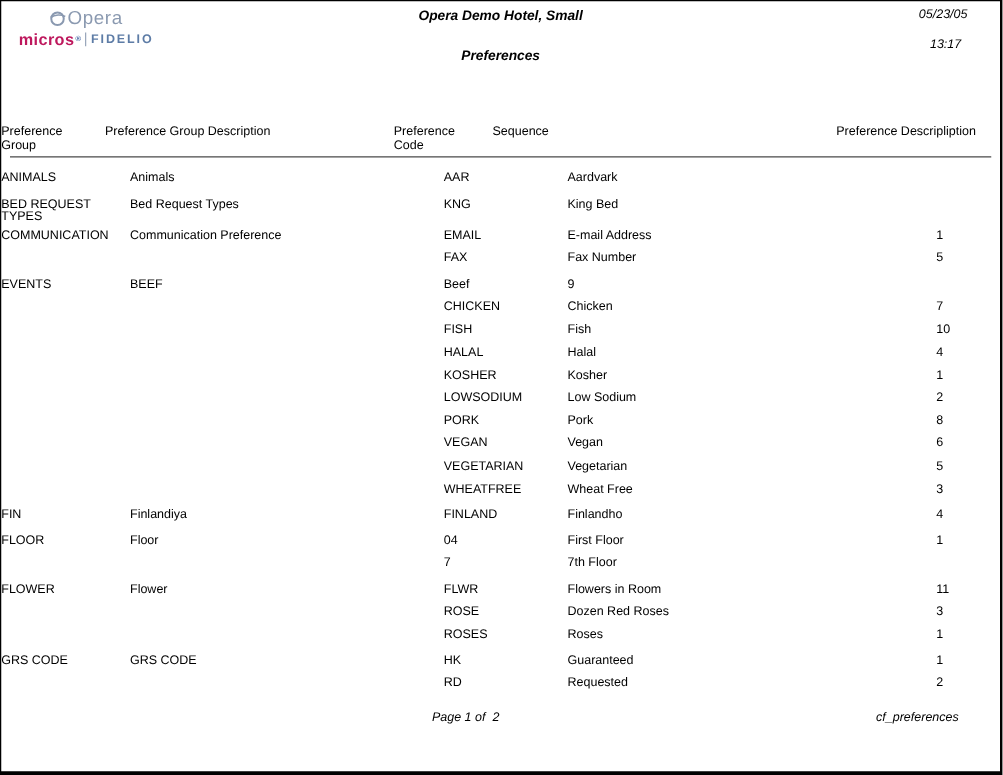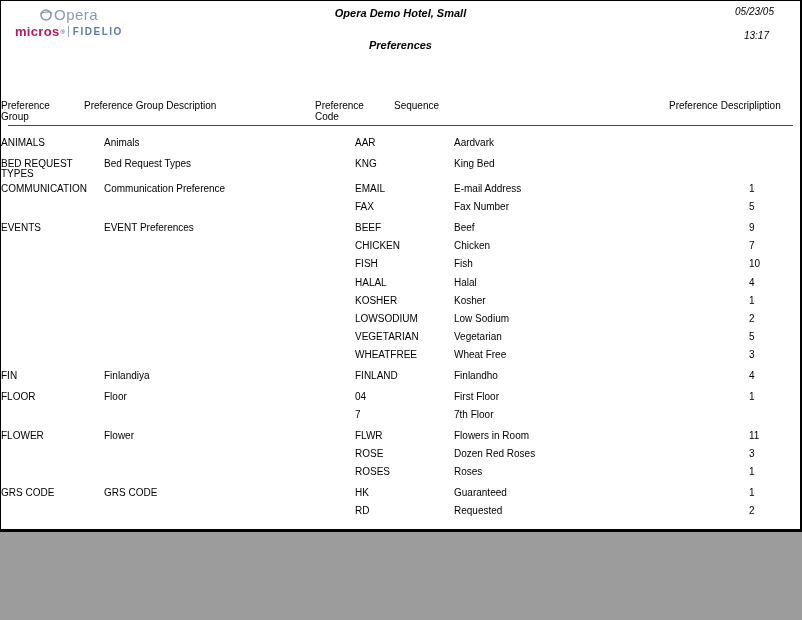--- a/index.html
+++ b/index.html
@@ -1,21 +1,21 @@
 <!DOCTYPE html>
 <html><head>
 <meta charset="utf-8">
 <style>
   html, body { margin: 0; padding: 0; background: #9c9c9c; }
   * { box-sizing: border-box; }
 
   .page {
     position: relative;
     width: 802px;
-    height: 532px;
+    height: 620px;
     background: #ffffff;
     border: 1px solid #000000;
     border-bottom-width: 3px;
     border-right-width: 2px;
     font-family: "Liberation Sans", sans-serif;
     color: #000000;
     overflow: hidden;
   }
 
   
@@ -155,21 +155,20 @@
   </div>
         <div class="grid-row row">
     <div class="cell"></div>
     <div class="cell"></div>
     <div class="cell">FAX</div>
     <div class="cell">Fax Number</div>
     <div class="cell">5</div>
   </div>
         <div class="grid-row row group-gap">
     <div class="cell">EVENTS</div>
-    <div class="cell">EVENT Preferences</div>
     <div class="cell">BEEF</div>
     <div class="cell">Beef</div>
     <div class="cell">9</div>
   </div>
         <div class="grid-row row">
     <div class="cell"></div>
     <div class="cell"></div>
     <div class="cell">CHICKEN</div>
     <div class="cell">Chicken</div>
     <div class="cell">7</div>
@@ -194,20 +193,34 @@
     <div class="cell">KOSHER</div>
     <div class="cell">Kosher</div>
     <div class="cell">1</div>
   </div>
         <div class="grid-row row">
     <div class="cell"></div>
     <div class="cell"></div>
     <div class="cell">LOWSODIUM</div>
     <div class="cell">Low Sodium</div>
     <div class="cell">2</div>
+  </div>
+        <div class="grid-row row">
+    <div class="cell"></div>
+    <div class="cell"></div>
+    <div class="cell">PORK</div>
+    <div class="cell">Pork</div>
+    <div class="cell">8</div>
+  </div>
+        <div class="grid-row row">
+    <div class="cell"></div>
+    <div class="cell"></div>
+    <div class="cell">VEGAN</div>
+    <div class="cell">Vegan</div>
+    <div class="cell">6</div>
   </div>
         <div class="grid-row row">
     <div class="cell"></div>
     <div class="cell"></div>
     <div class="cell">VEGETARIAN</div>
     <div class="cell">Vegetarian</div>
     <div class="cell">5</div>
   </div>
         <div class="grid-row row">
     <div class="cell"></div>

